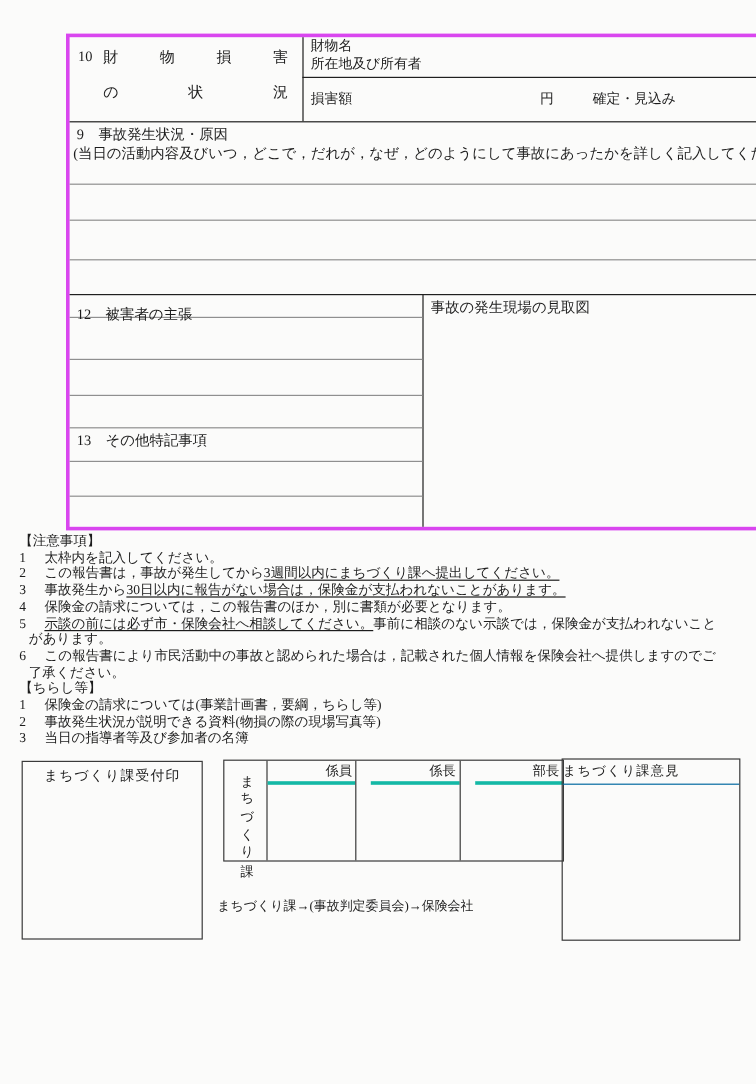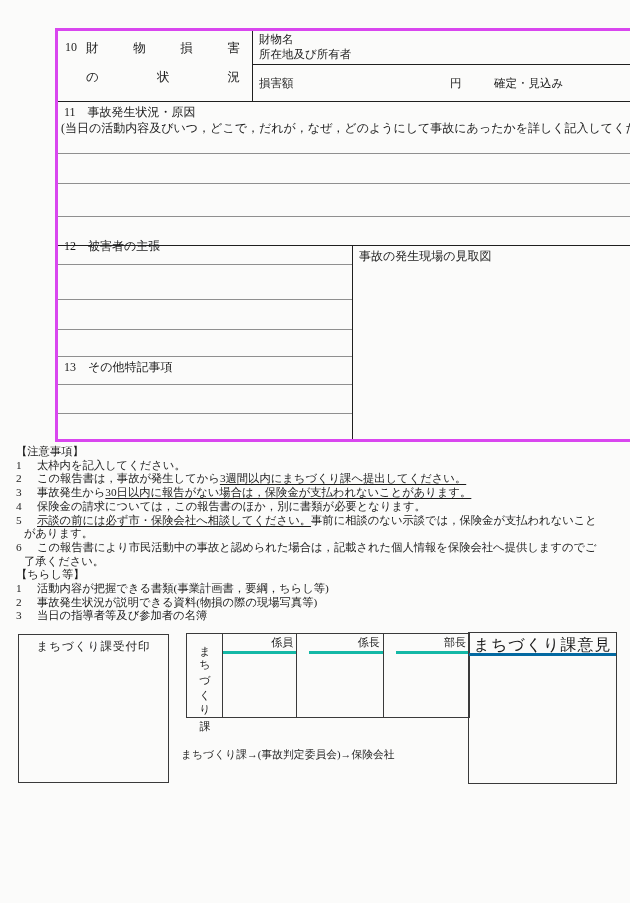--- a/index.html
+++ b/index.html
@@ -58,22 +58,22 @@
   .appr-col{flex:1;display:flex;flex-direction:column;}
   .appr-col + .appr-col{border-left:1px solid #3a3a3a;padding-left:12px;}
   .appr-head{height:16px;border-bottom:3px solid #14b8a6;text-align:right;
     padding:1px 3px 0 0;font-size:11px;}
   .appr-body{flex:1;}
 
   .opinion-box{
     position:absolute;left:468px;top:632px;width:147px;height:150px;
     border:1px solid #3a3a3a;
   }
-  .opinion-head{height:18px;border-bottom:3px solid #0369a1;text-align:center;
-    font-size:16px;padding-top:2px;letter-spacing:1px;}
+  .opinion-head{height:18px;border-bottom:1px solid #0369a1;text-align:left;
+    font-size:11px;padding-top:2px;letter-spacing:1px;}
 
   .flow-text{position:absolute;left:181px;top:748px;font-size:10.8px;white-space:nowrap;}
 </style>
 </head>
 <body>
 
 <div class="page">
 
   <div class="main-table">
 
@@ -111,24 +111,24 @@
             <span>況</span>
           </span>
       </div>
     </div>
     <div class="abs fs115" style="left:201px;top:1px;">財物名</div>
     <div class="abs fs115" style="left:201px;top:16px;">所在地及び所有者</div>
     <div class="abs fs115" style="left:201px;top:45px;">損害額</div>
     <div class="abs fs115" style="left:392px;top:45px;">円</div>
     <div class="abs fs115" style="left:436px;top:45px;">確定・見込み</div>
 
-    <div class="abs fs12" style="left:6px;top:74px;">11　事故発生状況・原因</div>
+    <div class="abs fs12" style="left:6px;top:74px;">9　事故発生状況・原因</div>
     <div class="abs" style="left:3px;top:89px;font-size:12px;">(当日の活動内容及びいつ，どこで，だれが，なぜ，どのようにして事故にあったかを詳しく記入してください。)</div>
 
-    <div class="abs fs12" style="left:6px;top:208px;">12　被害者の主張</div>
+    <div class="abs fs12" style="left:6px;top:224px;">12　被害者の主張</div>
     <div class="abs fs12" style="left:301px;top:218px;">事故の発生現場の見取図</div>
 
     <div class="abs fs12" style="left:6px;top:329px;">13　その他特記事項</div>
   </div>
 
   <div class="notes">
     <div class="sec-head">【注意事項】</div>
     <div id="notes-items">
         <div class="note-row">
           <span class="note-num">1</span>
@@ -158,21 +158,21 @@
           <span><span>この報告書により市民活動中の事故と認められた場合は，記載された個人情報を保険会社へ提供しますのでご</span></span>
         </div>
         <div class="note-row cont">
           <span><span>了承ください。</span></span>
         </div>
       </div>
     <div class="sec-head">【ちらし等】</div>
     <div id="attach-items">
         <div class="note-row">
           <span class="note-num">1</span>
-          <span>活動内容が把握できる書類(事業計画書，要綱，ちらし等)</span>
+          <span>保険金の請求については(事業計画書，要綱，ちらし等)</span>
         </div>
         <div class="note-row">
           <span class="note-num">2</span>
           <span>事故発生状況が説明できる資料(物損の際の現場写真等)</span>
         </div>
         <div class="note-row">
           <span class="note-num">3</span>
           <span>当日の指導者等及び参加者の名簿</span>
         </div>
       </div>

